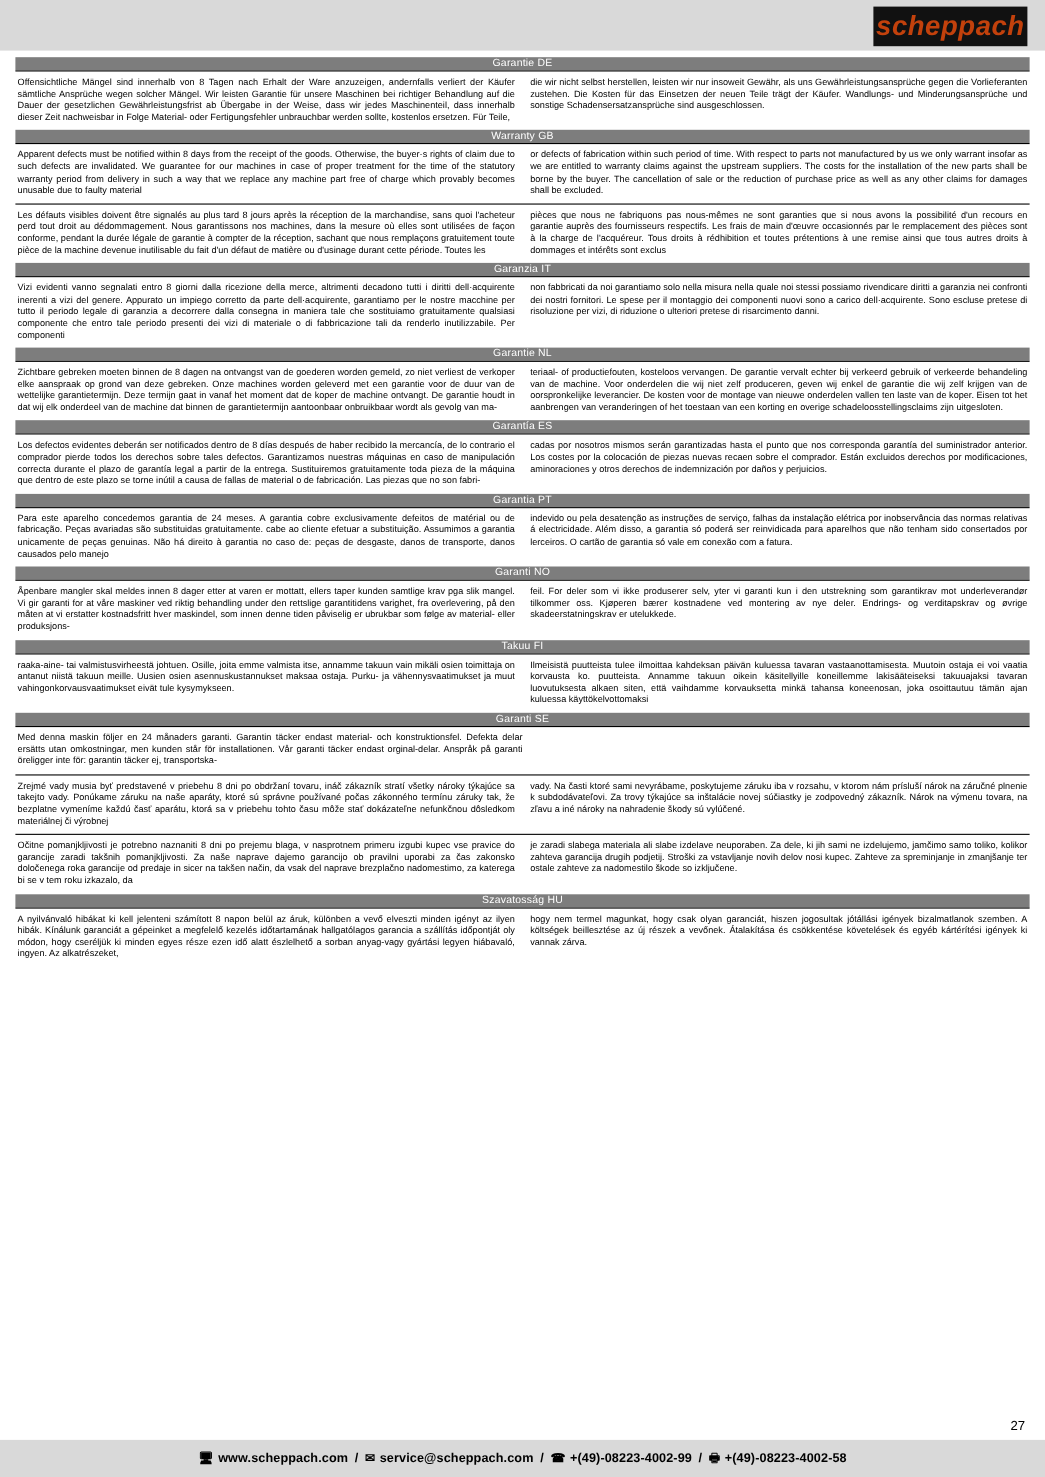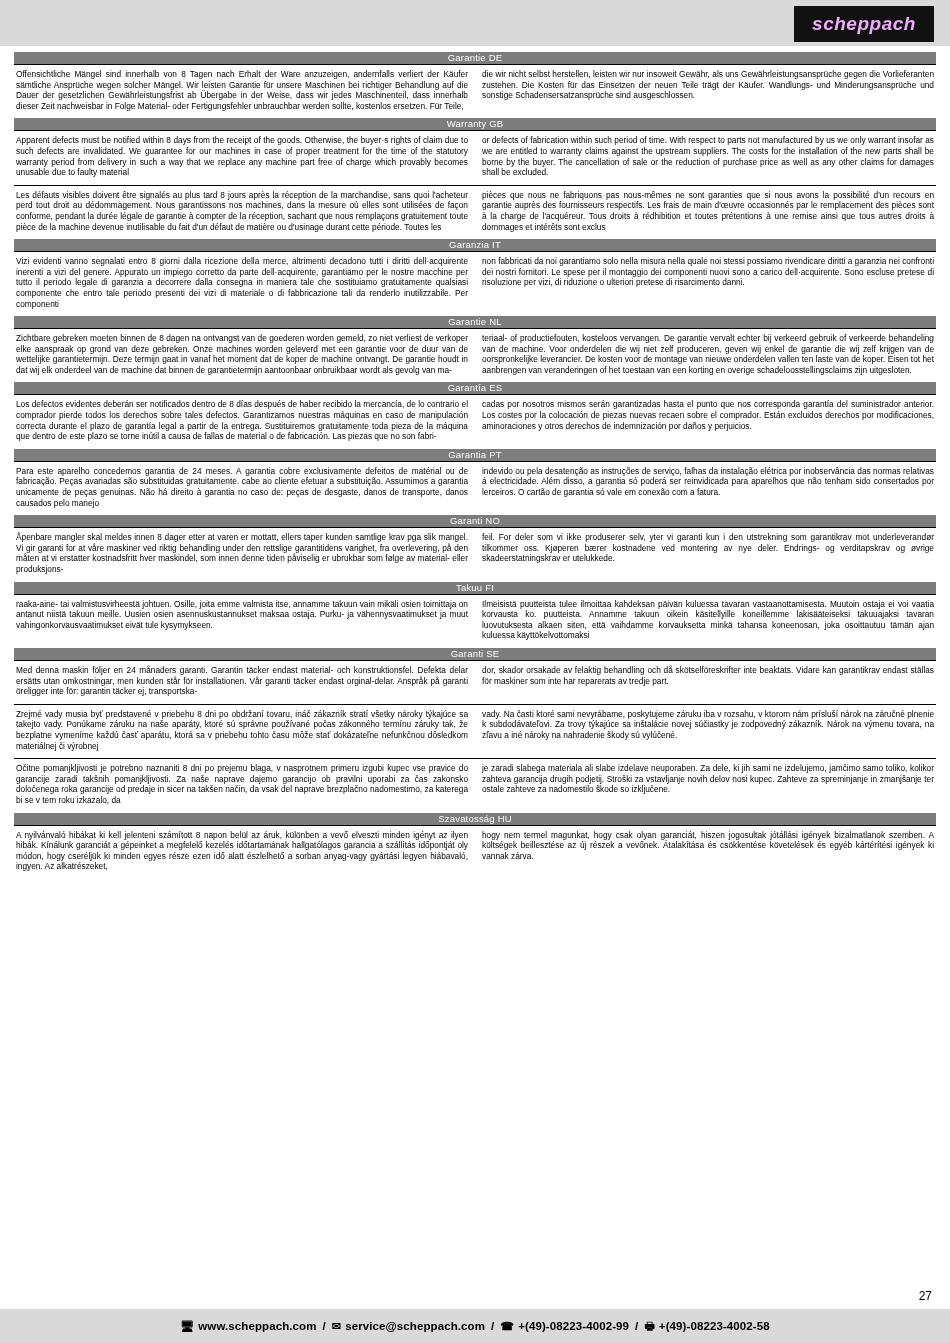--- a/index.html
+++ b/index.html
@@ -40,23 +40,23 @@
     background: #111;
     color: #fff;
     display: flex;
     align-items: center;
     justify-content: center;
   }
   .logo-text {
     font-family: "Liberation Sans", sans-serif;
     font-weight: bold;
     font-style: italic;
-    font-size: 19px;
+    font-size: 25px;
     letter-spacing: 0.5px;
-    color: #f0abfc;
+    color: #c2410c;
   }
 
   
   .content {
     flex: 1 1 auto;
     padding: 6px 14px 5px 14px;
     position: relative;
   }
 
   .section {
@@ -214,21 +214,20 @@
         <div class="col">raaka-aine- tai valmistusvirheestä johtuen. Osille, joita emme valmista itse, annamme takuun vain mikäli osien toimittaja on antanut niistä takuun meille. Uusien osien asennuskustannukset maksaa ostaja. Purku- ja vähennysvaatimukset ja muut vahingonkorvausvaatimukset eivät tule kysymykseen.</div>
         <div class="col">Ilmeisistä puutteista tulee ilmoittaa kahdeksan päivän kuluessa tavaran vastaanottamisesta. Muutoin ostaja ei voi vaatia korvausta ko. puutteista. Annamme takuun oikein käsitellyille koneillemme lakisääteiseksi takuuajaksi tavaran luovutuksesta alkaen siten, että vaihdamme korvauksetta minkä tahansa koneenosan, joka osoittautuu tämän ajan kuluessa käyttökelvottomaksi</div>
       </div>
     </div>
 
     <div class="section">
       <div class="band">Garanti SE</div>
       <div class="rule"></div>
       <div class="cols">
         <div class="col">Med denna maskin följer en 24 månaders garanti. Garantin täcker endast material- och konstruktionsfel. Defekta delar ersätts utan omkostningar, men kunden står för installationen. Vår garanti täcker endast orginal-delar. Anspråk på garanti öreligger inte för: garantin täcker ej, transportska-</div>
-        <div class="col">dor, skador orsakade av felaktig behandling och då skötselföreskrifter inte beaktats. Vidare kan garantikrav endast ställas för maskiner som inte har reparerats av tredje part.</div>
       </div>
     </div>
 
     <div class="section">
       <div class="rule"></div>
       <div class="cols">
         <div class="col">Zrejmé vady musia byť predstavené v priebehu 8 dni po obdržaní tovaru, ináč zákazník stratí všetky nároky týkajúce sa takejto vady. Ponúkame záruku na naše aparáty, ktoré sú správne používané počas zákonného termínu záruky tak, že bezplatne vymeníme každú časť aparátu, ktorá sa v priebehu tohto času môže stať dokázateľne nefunkčnou dôsledkom materiálnej či výrobnej</div>
         <div class="col">vady. Na časti ktoré sami nevyrábame, poskytujeme záruku iba v rozsahu, v ktorom nám prísluší nárok na záručné plnenie k subdodávateľovi. Za trovy týkajúce sa inštalácie novej súčiastky je zodpovedný zákazník. Nárok na výmenu tovara, na zľavu a iné nároky na nahradenie škody sú vylúčené.</div>
       </div>
     </div>

